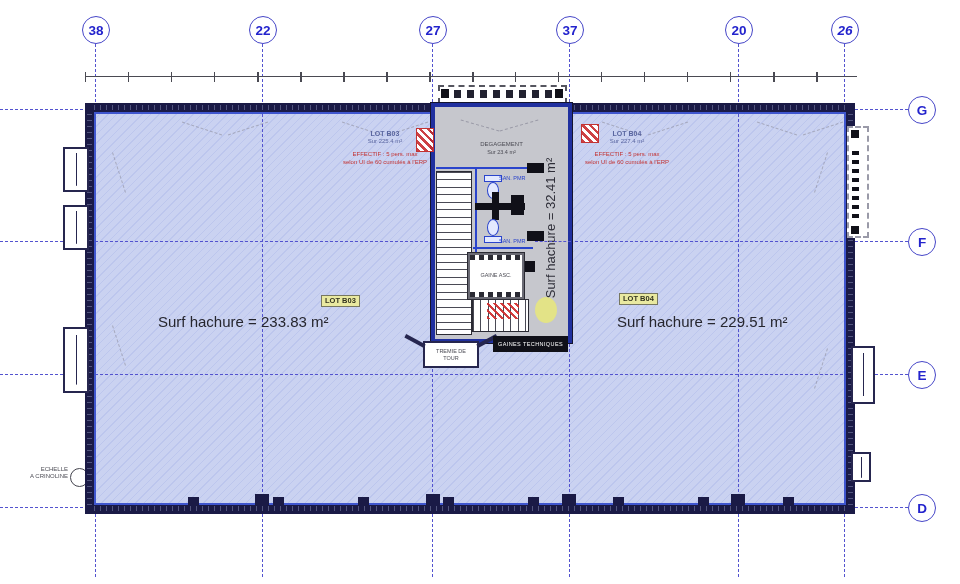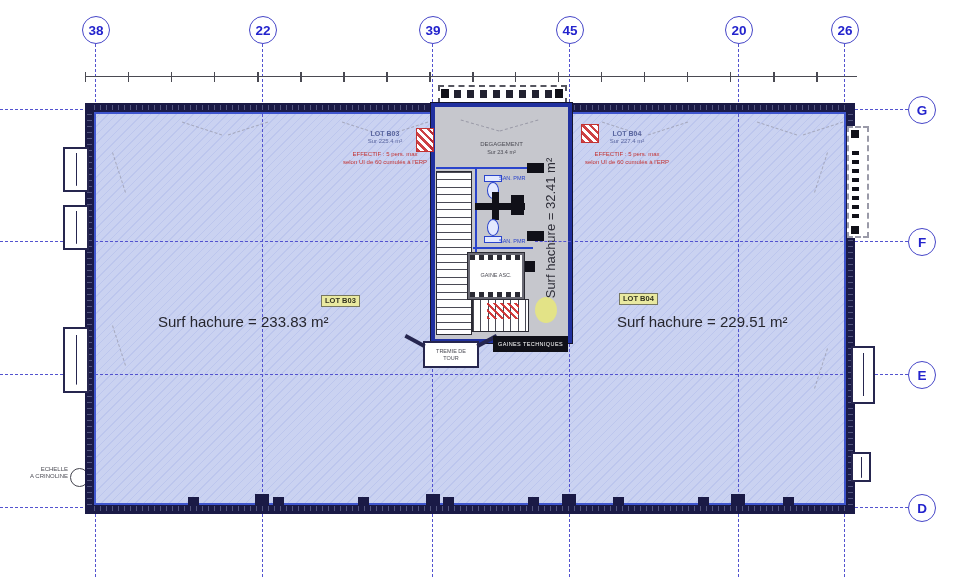--- a/index.html
+++ b/index.html
@@ -73,29 +73,29 @@
   <div class="hgrid" style="left:0;top:374px;width:908px;"></div>
   <div class="hgrid" style="left:0;top:507px;width:908px;"></div>
 
   <div class="bubble" style="left:82px;top:16px;">
       <span>38</span>
     </div>
   <div class="bubble" style="left:249px;top:16px;">
       <span>22</span>
     </div>
   <div class="bubble" style="left:419px;top:16px;">
-      <span>39</span>
+      <span>27</span>
     </div>
   <div class="bubble" style="left:556px;top:16px;">
-      <span>45</span>
+      <span>37</span>
     </div>
   <div class="bubble" style="left:725px;top:16px;">
       <span>20</span>
     </div>
-  <div class="bubble" style="left:831px;top:16px;">
+  <div class="bubble" style="left:831px;top:16px;font-style:italic;">
       <span>26</span>
     </div>
 
   <div class="bubble" style="left:908px;top:96px;">
       <span>G</span>
     </div>
   <div class="bubble" style="left:908px;top:228px;">
       <span>F</span>
     </div>
   <div class="bubble" style="left:908px;top:361px;">

